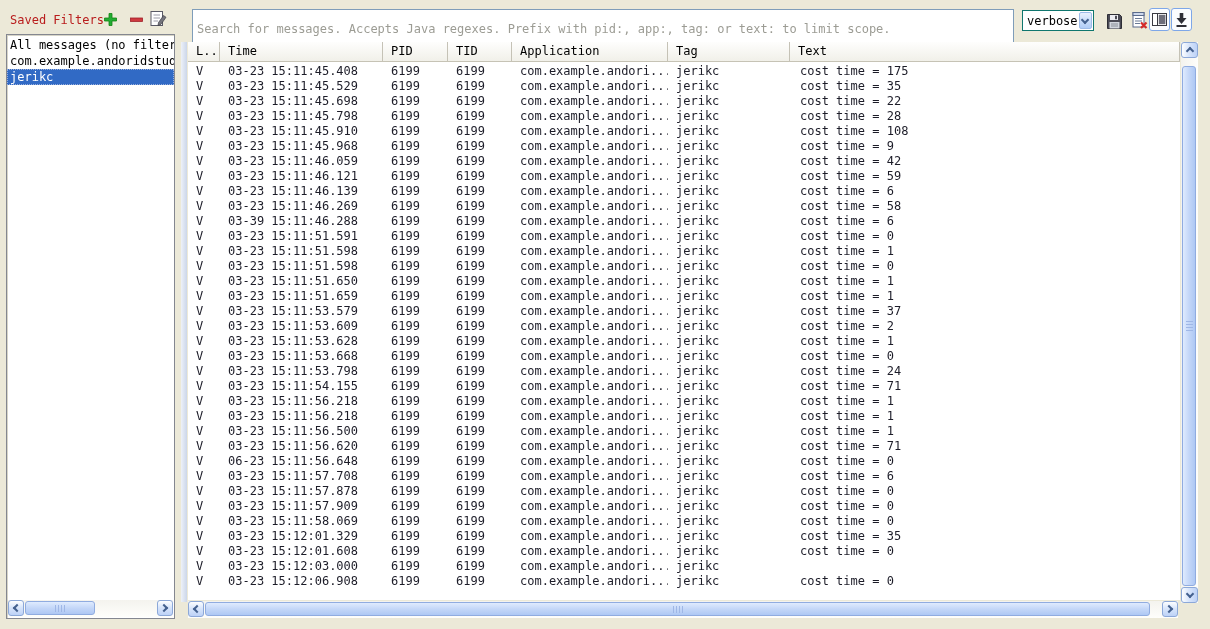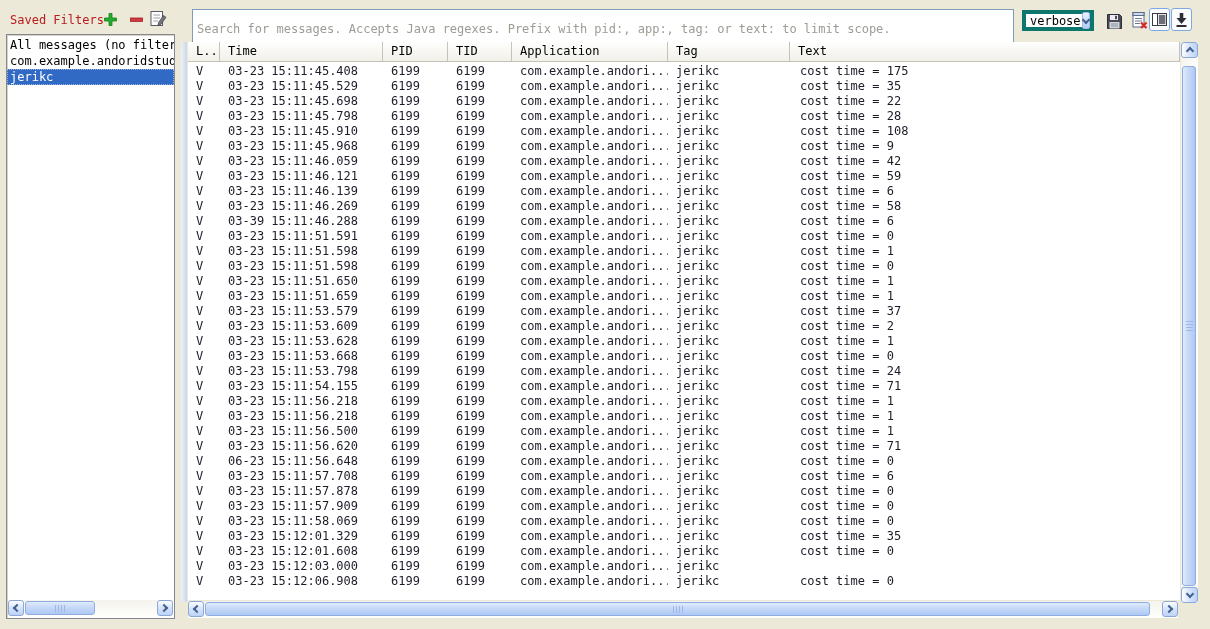--- a/index.html
+++ b/index.html
@@ -50,21 +50,21 @@
   .chev.down{transform:rotate(315deg);margin-bottom:2px;}
   
   .search-box{
     position:absolute;left:192px;top:9px;width:822px;height:40px;box-sizing:border-box;
     border:1px solid #7F9DB9;background:#fff;padding:0 4px;
     font-family:"DejaVu Sans Mono","Liberation Mono",monospace;font-size:12px;color:#222;outline:none;
   }
   .search-box::placeholder{color:#9c9c94;}
   .combo{
     position:absolute;left:1022px;top:10px;width:72px;height:21px;box-sizing:border-box;
-    border:4px solid #0f766e;background:#fff;display:flex;align-items:center;
+    border:1px solid #0f766e;background:#fff;display:flex;align-items:center;
   }
   .combo-value{flex:1;padding-left:4px;color:#000;}
   .combo-arrow{
     width:17px;height:17px;margin:1px;border:1px solid #9EBBE8;border-radius:2px;box-sizing:border-box;
     background:linear-gradient(180deg,#E9F1FE,#CBDEFA 50%,#B1CDF7);
     display:flex;align-items:center;justify-content:center;
   }
   .flat-ico{position:absolute;width:20px;height:20px;display:flex;align-items:center;justify-content:center;}
   .tbtn{
     position:absolute;width:21px;height:23px;box-sizing:border-box;

